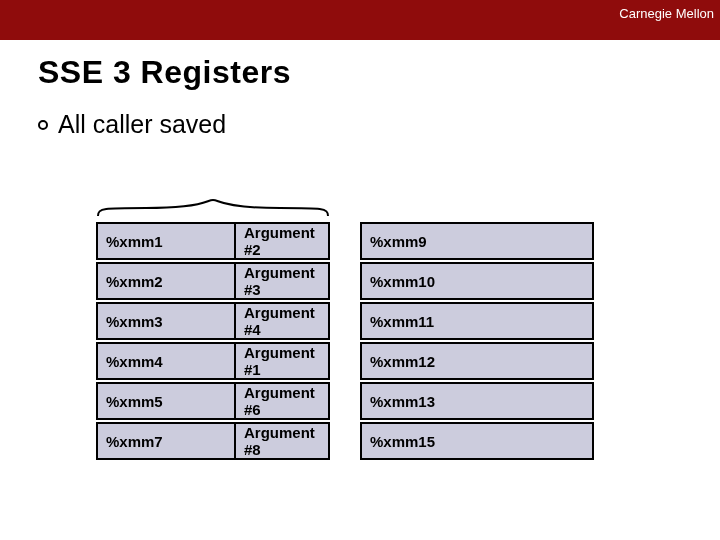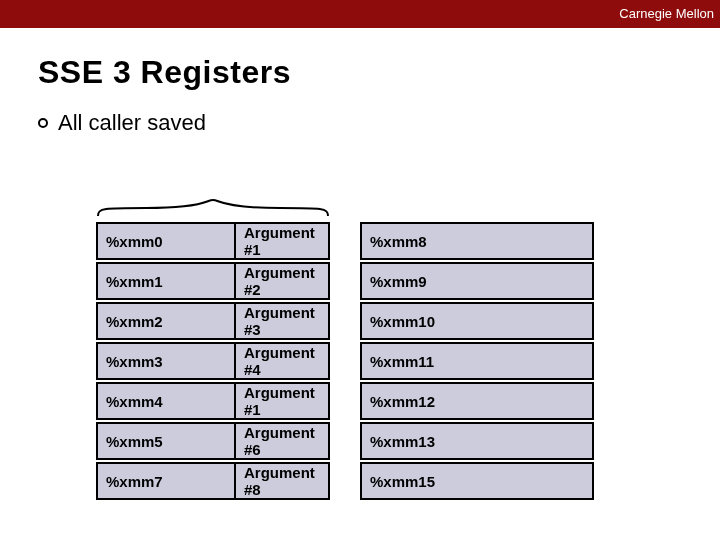--- a/index.html
+++ b/index.html
@@ -1,21 +1,21 @@
 <!DOCTYPE html>
 <html><head>
 <meta charset="utf-8">
 <style>
   * { box-sizing: border-box; margin: 0; padding: 0; }
   html, body { width: 720px; height: 540px; font-family: Arial, Helvetica, sans-serif; background: #fff; }
   .slide { width: 720px; height: 540px; position: relative; }
-  .topbar { position: absolute; top: 0; left: 0; right: 0; height: 28px; background: #8f0c0c; }
+  .topbar { position: absolute; top: 0; left: 0; right: 0; height: 40px; background: #8f0c0c; }
   .topbar-label { position: absolute; right: 6px; top: 6px; color: #fff; font-size: 13px; font-weight: 400; }
   .title { position: absolute; left: 38px; top: 54px; font-size: 32px; font-weight: 700; color: #000; letter-spacing: 0.5px; }
-  .bullets { position: absolute; left: 38px; top: 110px; font-size: 22px; color: #000; }
+  .bullets { position: absolute; left: 38px; top: 110px; font-size: 25px; color: #000; }
   .bullets .row { display: flex; align-items: center; margin-bottom: 4px; }
   .bullets .dot { width: 10px; height: 10px; border: 2px solid #000; border-radius: 50%; margin-right: 10px; flex: none; }
   .brace-label { position: absolute; left: 170px; top: 178px; font-size: 15px; font-weight: 700; color: #000; }
   .brace { position: absolute; left: 96px; top: 198px; width: 234px; height: 20px; }
   .table-wrap { position: absolute; left: 96px; top: 220px; }
   table.regs { border-collapse: separate; border-spacing: 0 2px; }
   table.regs td { height: 35px; vertical-align: middle; font-size: 15px; font-weight: 700; padding: 0 8px; }
   td.reg-left   { width: 140px; background: #ccccdd; border: 2px solid #000; border-right: 2px solid #000; }
   td.reg-mid    { width: 94px;  background: #ccccdd; border: 2px solid #000; border-left: none; text-align: left; }
   td.gap        { width: 30px;  background: transparent; }
@@ -40,26 +40,20 @@
   </div>
 
 
   <svg class="brace" viewBox="0 0 234 20" preserveAspectRatio="none">
     <path d="M2 18 C2 10, 8 10, 50 10 C110 10, 110 2, 117 2 C124 2, 124 10, 184 10 C226 10, 232 10, 232 18" fill="none" stroke="#000" stroke-width="2"></path>
   </svg>
 
   <div class="table-wrap">
     <table class="regs">
       <tbody>
-          <tr>
-        <td class="reg-left">%xmm0</td>
-        <td class="reg-mid">Argument #1</td>
-        <td class="gap"></td>
-        <td class="reg-right">%xmm8</td>
-      </tr>
       <tr>
         <td class="reg-left">%xmm1</td>
         <td class="reg-mid">Argument #2</td>
         <td class="gap"></td>
         <td class="reg-right">%xmm9</td>
       </tr>
       <tr>
         <td class="reg-left">%xmm2</td>
         <td class="reg-mid">Argument #3</td>
         <td class="gap"></td>

